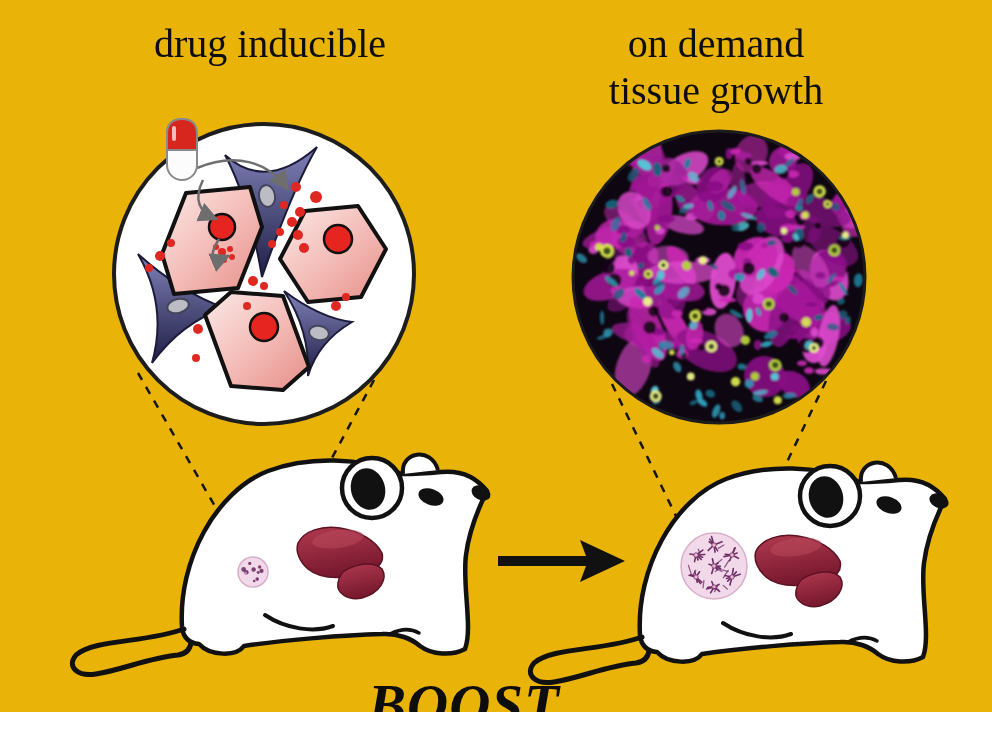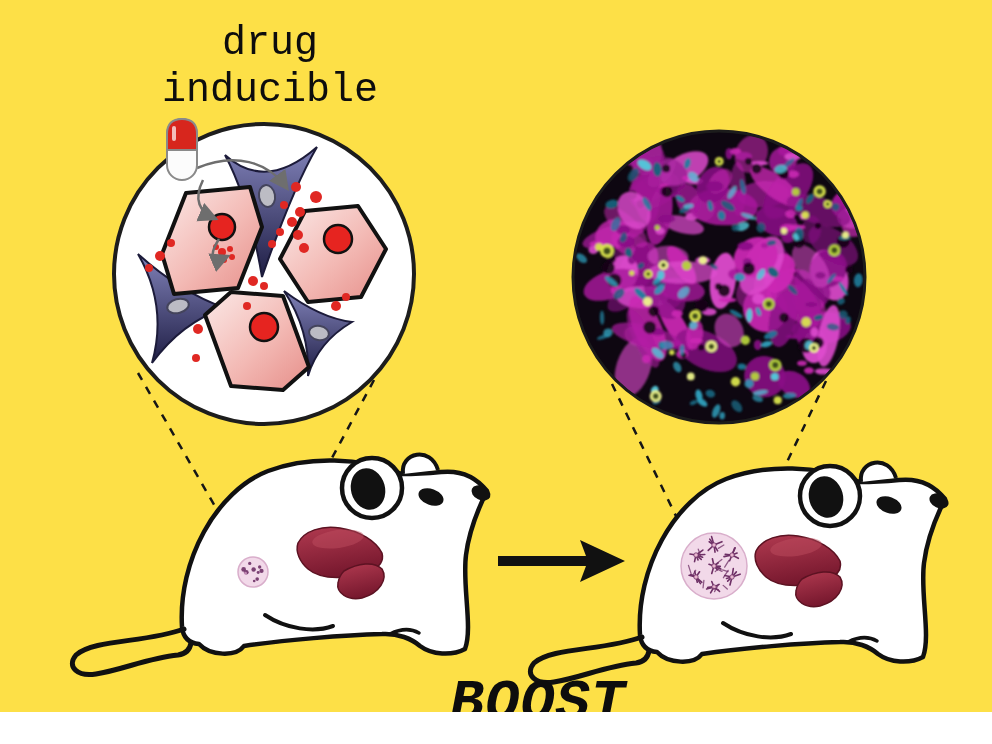--- a/index.html
+++ b/index.html
@@ -1,33 +1,37 @@
 <!DOCTYPE html>
 <html><head>
 <meta charset="utf-8">
 <style>
   html,body{margin:0;padding:0;background:#ffffff;}
-  .figure{position:relative;width:992px;height:712px;background:#fde047;overflow:hidden;
-          font-family:Liberation Mono, monospace;}
+  .figure{position:relative;width:992px;height:712px;background:#eab308;overflow:hidden;
+          font-family:Liberation Serif, serif;}
   .fig-svg{position:absolute;left:0;top:0;}
   .caption{position:absolute;text-align:center;color:#0d0d0d;font-size:40px;line-height:47px;font-weight:400;}
   .caption-left{left:110px;top:20px;width:320px;}
   .caption-right{left:556px;top:20px;width:320px;}
-  .boost{position:absolute;left:368px;top:672px;width:340px;text-align:center;
+  .boost{position:absolute;left:368px;top:672px;width:340px;text-align:left;
          font-size:57px;font-style:italic;font-weight:bold;color:#0d0d0d;letter-spacing:1px;}
 </style>
 </head>
 <body>
 
 <div class="figure">
 
   <div class="caption caption-left">
     <div>drug inducible</div>
   </div>
 
+  <div class="caption caption-right">
+    <div>on demand</div>
+    <div>tissue growth</div>
+  </div>
 
   <svg class="fig-svg" width="992" height="744" viewBox="0 0 992 744">
     <defs>
       <linearGradient id="hexGrad" x1="0" y1="0" x2="1" y2="1">
         <stop offset="0" stop-color="#fbe9e7"></stop>
           <stop offset="0.55" stop-color="#f3b9b4"></stop>
           <stop offset="1" stop-color="#e68e89"></stop>
       </linearGradient>
       <linearGradient id="stellGrad" x1="0" y1="0" x2="0" y2="1">
         <stop offset="0" stop-color="#8081b8"></stop>

